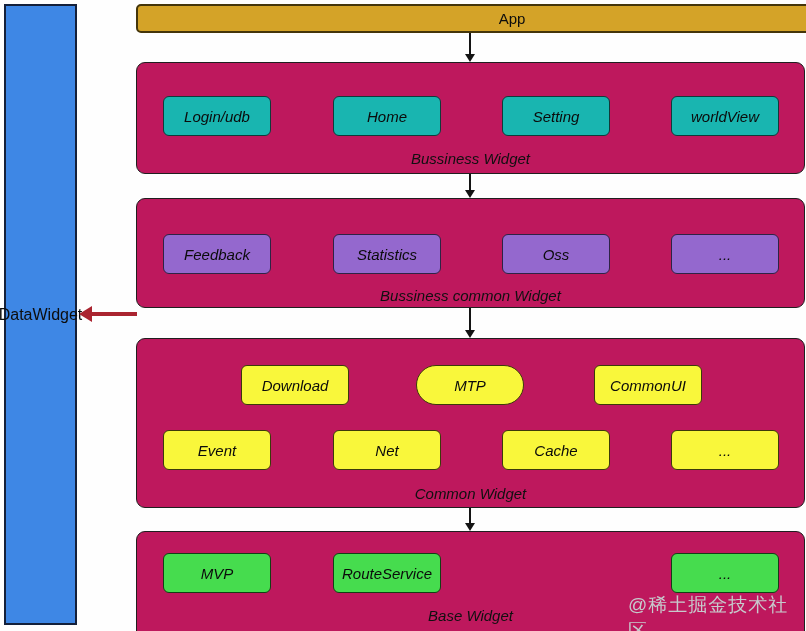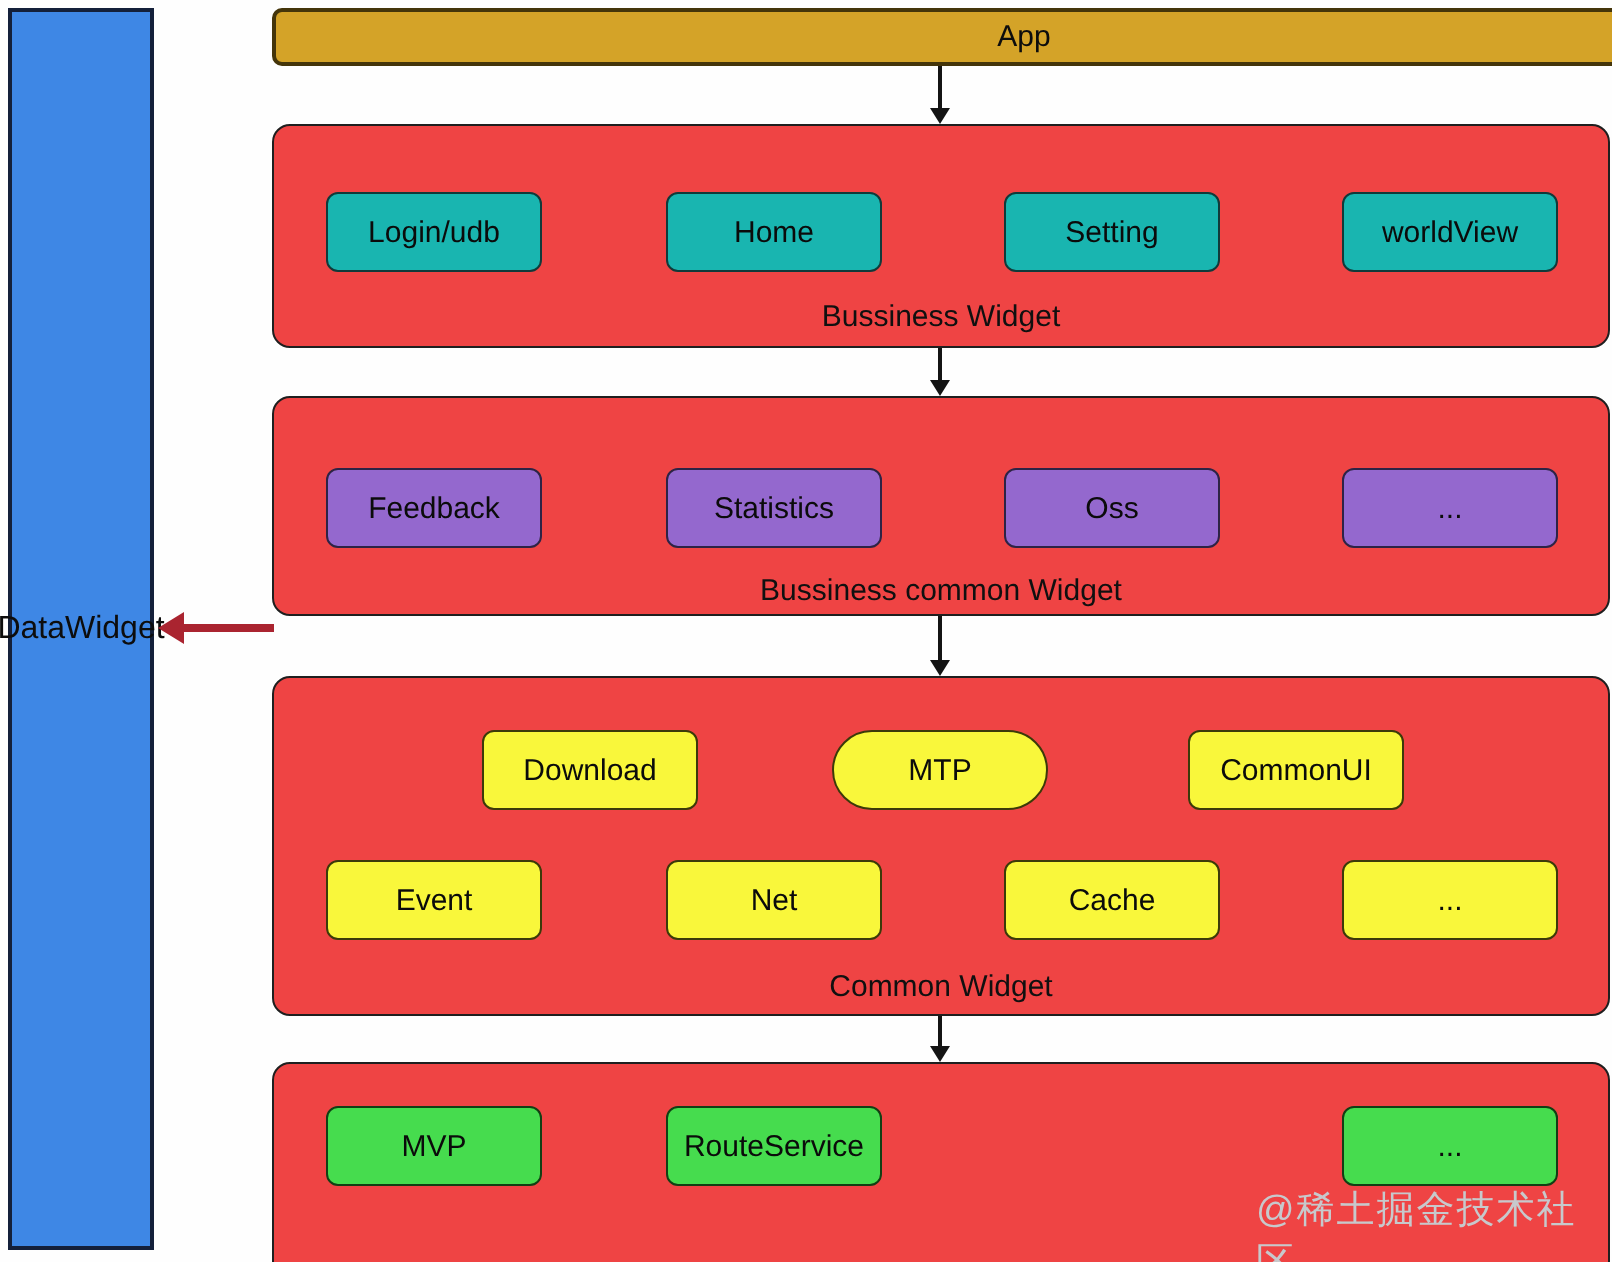--- a/index.html
+++ b/index.html
@@ -16,22 +16,22 @@
     font-size:16px; line-height:20px; text-align:center;
   }
   
   .app-bar {
     position:absolute; left:136px; top:4px; width:752px; height:29px;
     background:#D4A328; border:2px solid #44350a; border-radius:5px; box-sizing:border-box;
     display:flex; align-items:center; justify-content:center; font-size:15px;
   }
   
   .section {
-    position:absolute; left:136px; width:669px; background:#ef4444;
-    border:1.5px solid #1f1f1f; border-radius:9px; box-sizing:border-box;
+    position:absolute; left:136px; width:669px; background:#be185d;
+    border:1.5px solid #1f1f1f; border-radius:9px; box-sizing:border-box;font-style:italic;
   }
   .section-title {
     position:absolute; left:0; right:0; text-align:center;
     font-size:15px; line-height:20px; color:#101010;
   }
   
   .node {
     position:absolute; width:108px; height:40px;
     border:1.5px solid #1d1d1d; border-radius:6px; box-sizing:border-box;
     display:flex; align-items:center; justify-content:center;
@@ -142,17 +142,18 @@
   <div class="section" style="top:531px; height:116px;">
     <div class="node green" style="left:26px;  top:21px;">
         <span>MVP</span>
       </div>
     <div class="node green" style="left:196px; top:21px;">
         <span>RouteService</span>
       </div>
     <div class="node green" style="left:534px; top:21px;">
         <span>...</span>
       </div>
+    <div class="section-title" style="top:74px;">Base Widget</div>
   </div>
 
   <div class="watermark">@稀土掘金技术社区</div>
 
 </div>
 
 </body></html>

